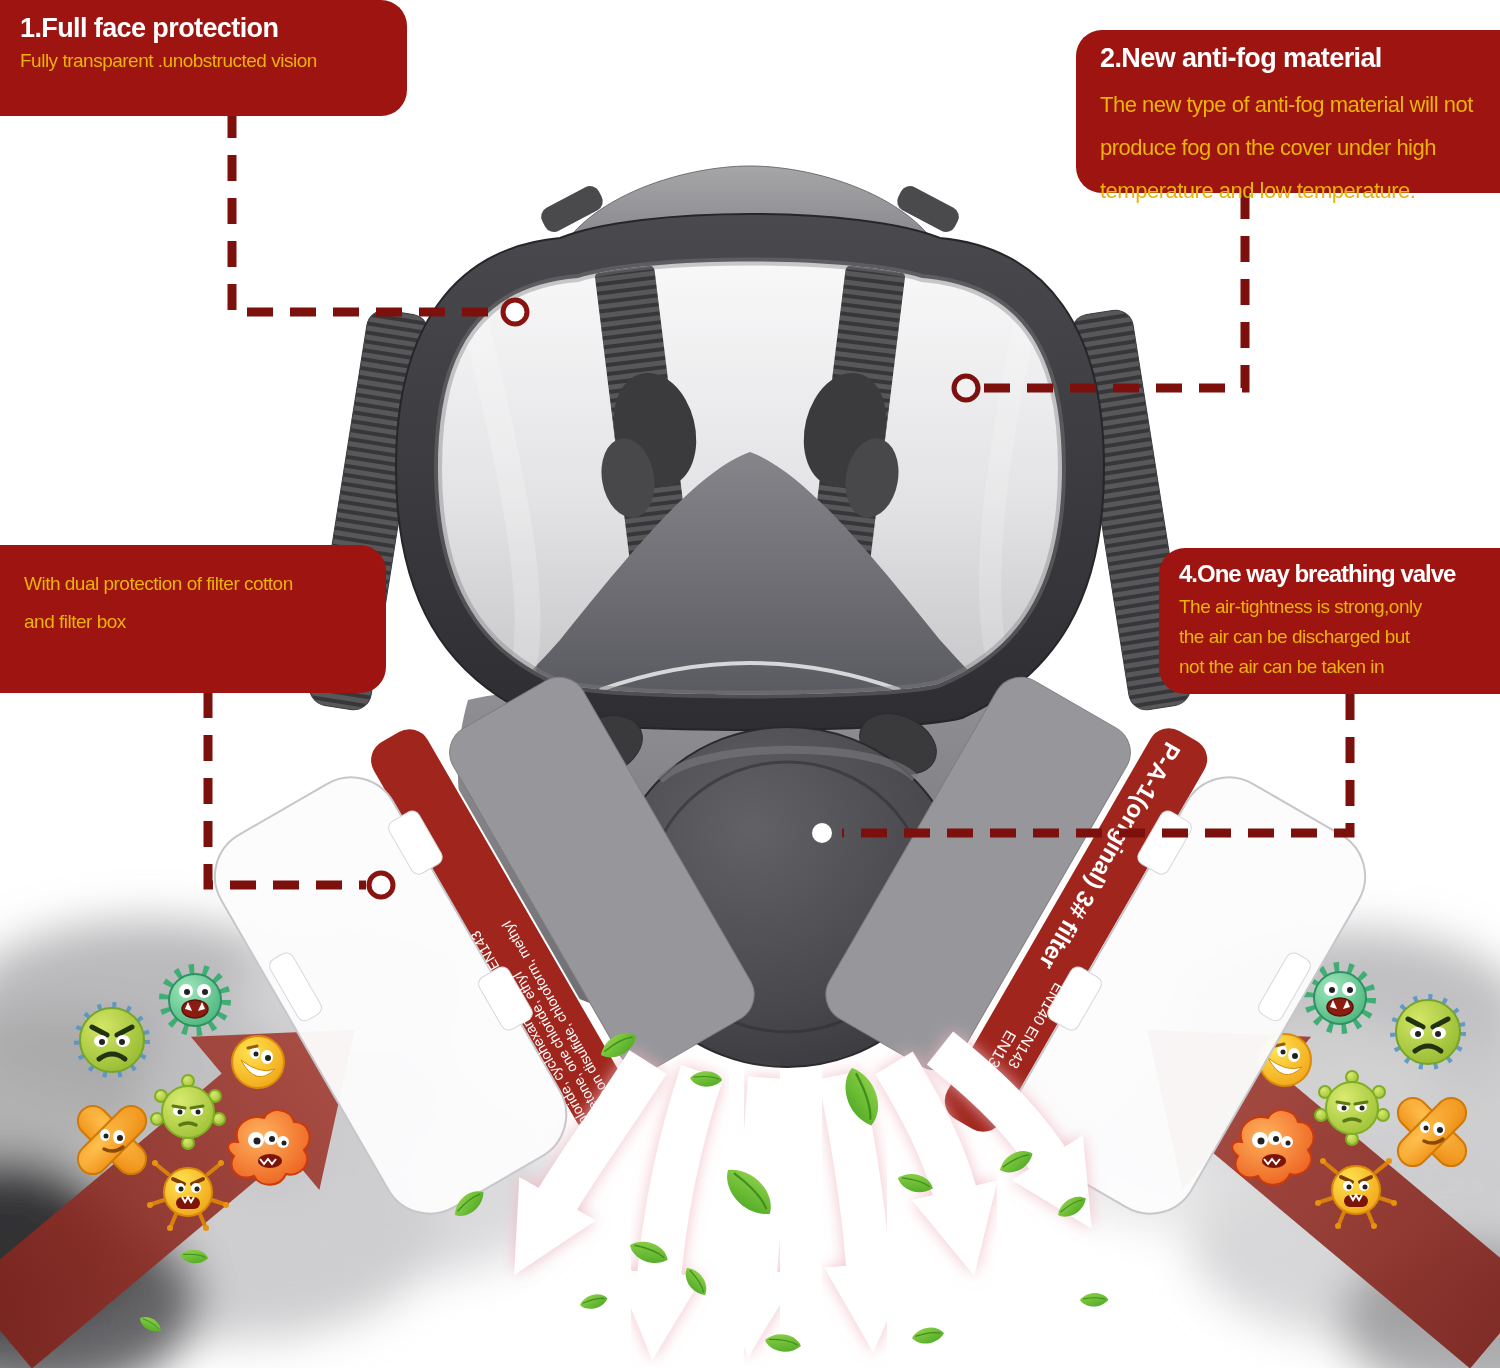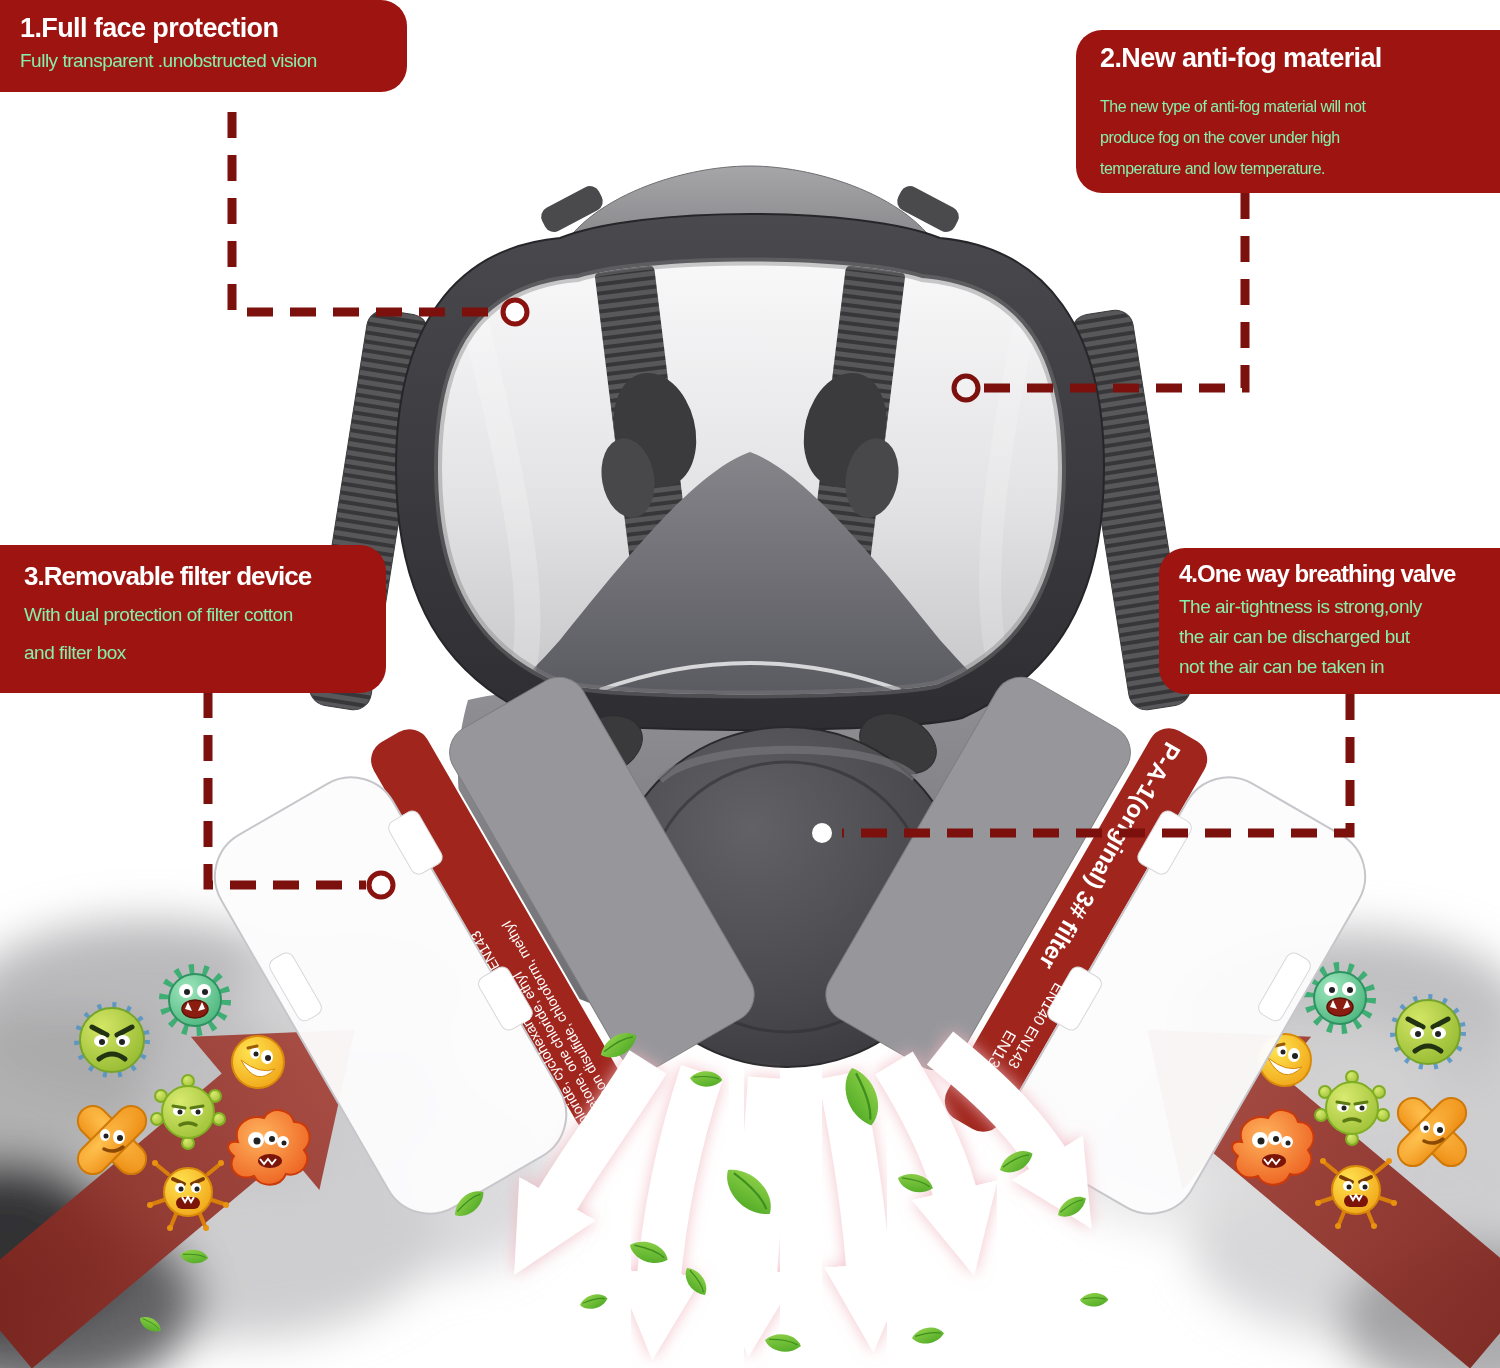--- a/index.html
+++ b/index.html
@@ -1,25 +1,25 @@
 <!DOCTYPE html>
 <html><head>
 <meta charset="utf-8">
 <style>
   html,body{margin:0;padding:0;background:#ffffff;}
   .canvas{position:relative;width:1500px;height:1368px;background:#ffffff;overflow:hidden;
           font-family:"Liberation Sans", sans-serif;}
   .scene{position:absolute;left:0;top:0;}
   .callout{position:absolute;background:#9e1410;color:#ffffff;box-sizing:border-box;}
   .callout .t{font-weight:700;letter-spacing:-0.6px;}
-  .callout .b{color:#86efac;white-space:pre-line;letter-spacing:-0.5px;}
-  .c1{left:0;top:8;width:407px;height:92px;border-radius:0 26px 26px 0;padding:13px 20px 0 20px;}
+  .callout .b{color:#eab308;white-space:pre-line;letter-spacing:-0.5px;}
+  .c1{left:0;top:8;width:407px;height:116px;border-radius:0 26px 26px 0;padding:13px 20px 0 20px;}
   .c1 .t{font-size:27px;} .c1 .b{font-size:19px;line-height:1.5;margin-top:3px;}
   .c2{left:1076;top:30px;left:1076px;width:424px;height:163px;border-radius:26px 0 0 26px;padding:13px 24px 0 24px;}
-  .c2 .t{font-size:27px;} .c2 .b{font-size:16px;line-height:1.95;margin-top:17px;}
+  .c2 .t{font-size:27px;} .c2 .b{font-size:22px;line-height:1.95;margin-top:10px;}
   .c3{left:0;top:545px;width:386px;height:148px;border-radius:0 26px 26px 0;padding:16px 22px 0 24px;}
   .c3 .t{font-size:26px;letter-spacing:-1px;} .c3 .b{font-size:19px;line-height:2.0;margin-top:4px;}
   .c4{left:1159px;top:548px;width:341px;height:146px;border-radius:26px 0 0 26px;padding:12px 18px 2px 20px;}
   .c4 .t{font-size:24px;letter-spacing:-1px;} .c4 .b{font-size:19px;line-height:1.58;margin-top:4px;}
 </style>
 </head>
 <body>
 
 <div class="canvas">
 
@@ -359,21 +359,20 @@
   <div class="t">1.Full face protection</div>
   <div class="b">Fully transparent .unobstructed vision</div>
 </div>
 <div class="callout c2">
   <div class="t">2.New anti-fog material</div>
   <div class="b">The new type of anti-fog material will not
 produce fog on the cover under high
 temperature and low temperature.</div>
 </div>
 <div class="callout c3">
-  <div class="t">3.Removable filter device</div>
   <div class="b">With dual protection of filter cotton
 and filter box</div>
 </div>
 <div class="callout c4">
   <div class="t">4.One way breathing valve</div>
   <div class="b">The air-tightness is strong,only
 the air can be discharged but
 not the air can be taken in</div>
 </div>
 

